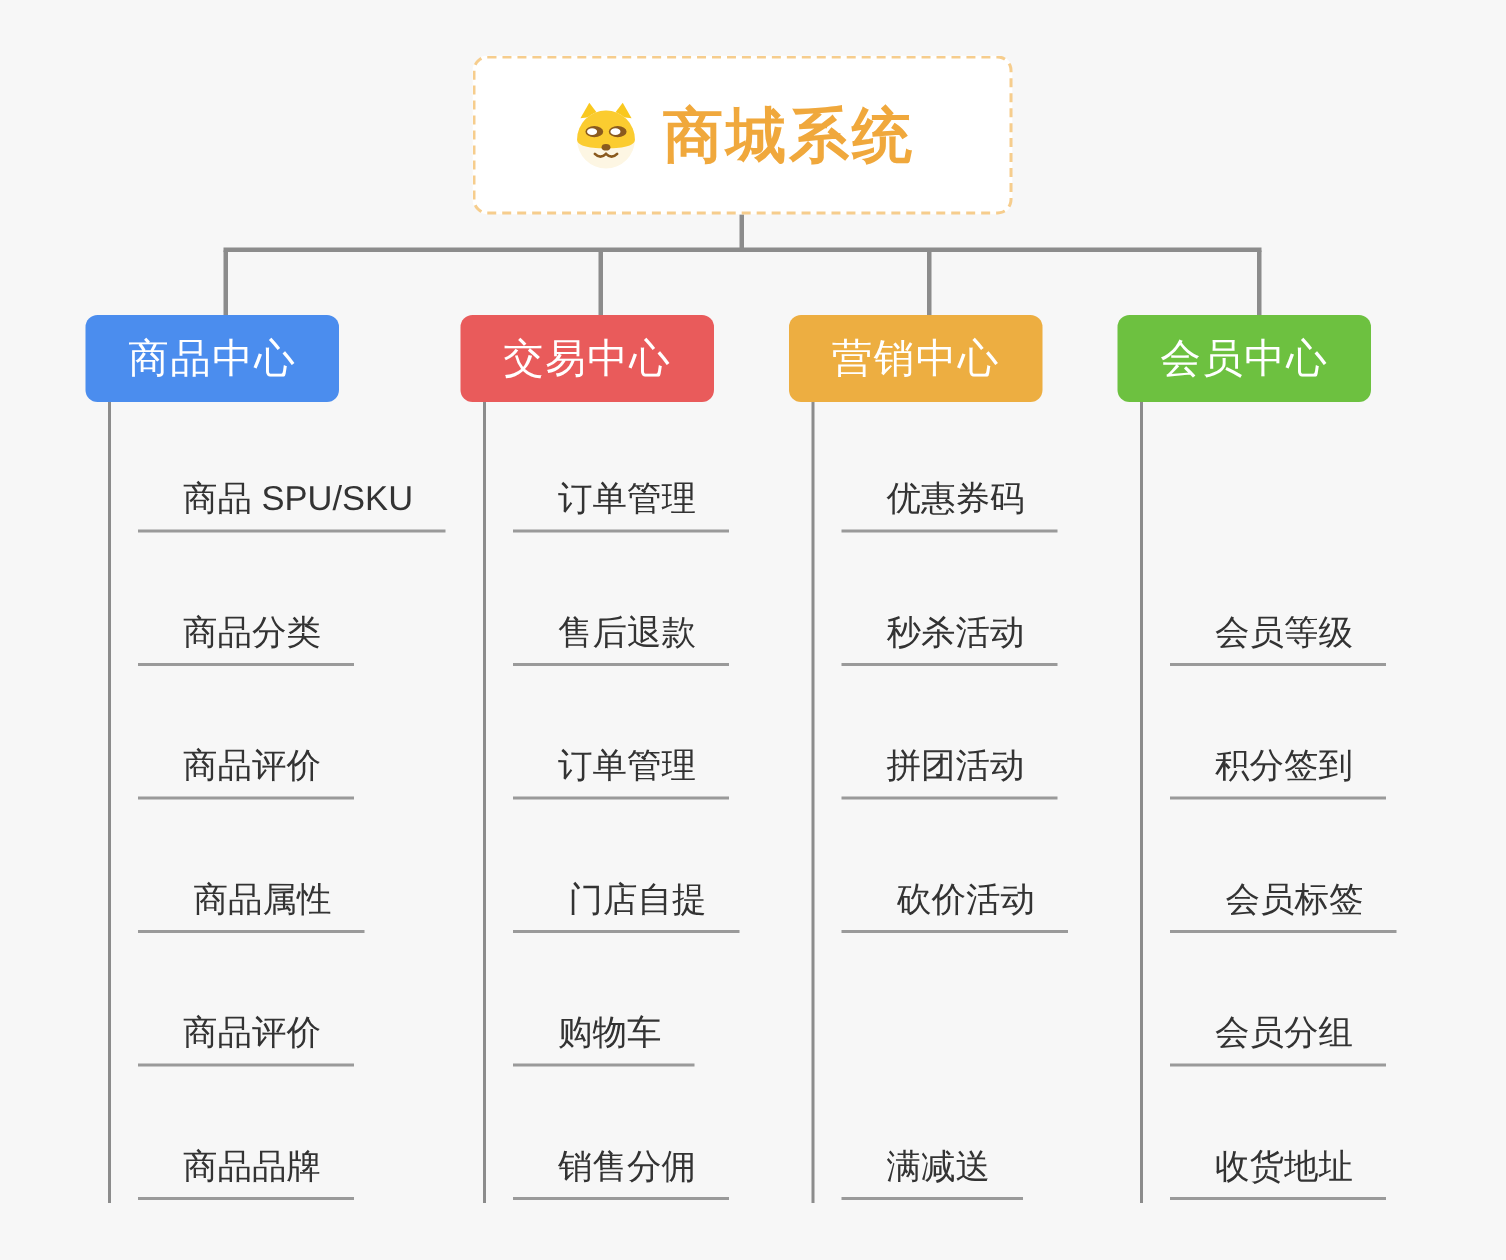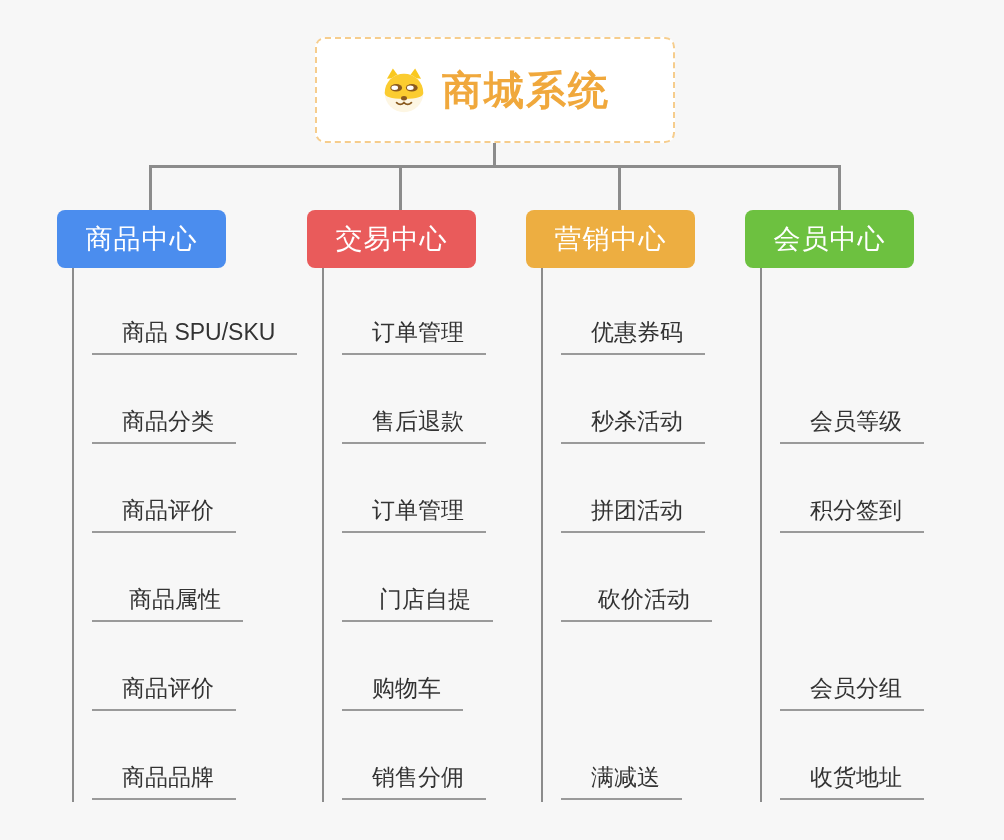--- a/index.html
+++ b/index.html
@@ -135,17 +135,18 @@
     <div class="item item-5">满减送</div>
   </div>
 
   <div class="col col-3">
     <div class="branch-node" style="background-color: rgb(109, 193, 64);">
       <span class="branch-label">会员中心</span>
     </div>
     <div class="trunk"></div>
     <div class="item item-1">会员等级</div>
     <div class="item item-2">积分签到</div>
+    <div class="item item-3">会员标签</div>
     <div class="item item-4">会员分组</div>
     <div class="item item-5">收货地址</div>
   </div>
 
 </div>
 
 </body></html>

